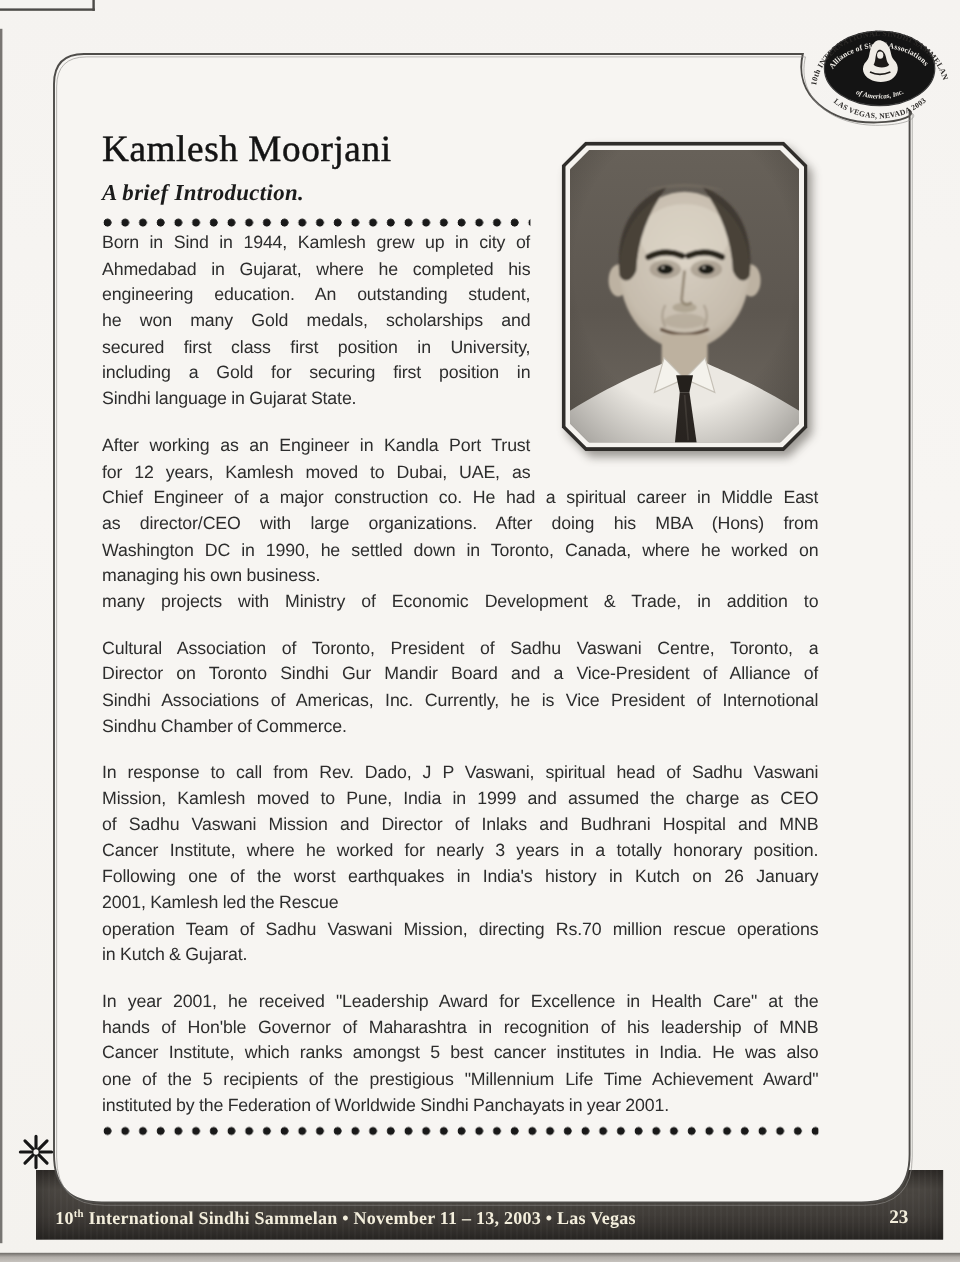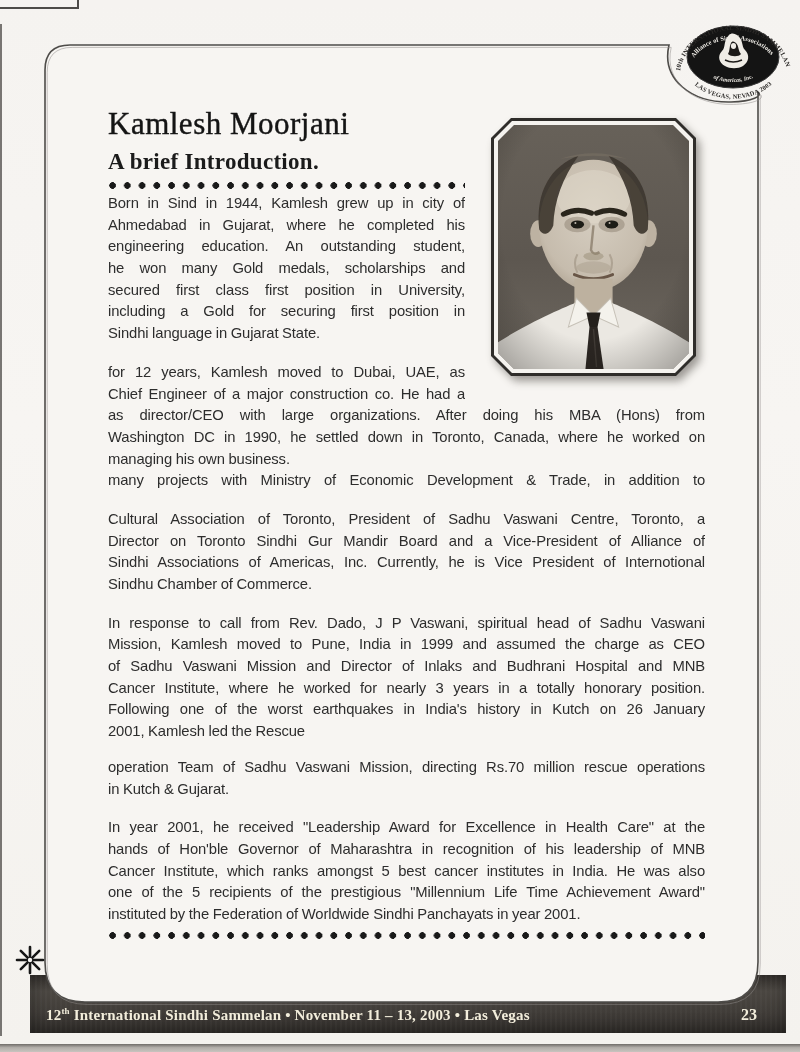--- a/index.html
+++ b/index.html
@@ -21,44 +21,44 @@
 
   .frame-svg{position:absolute;left:0;top:0;z-index:2;}
 
   .footer-text{position:absolute;left:46px;top:1006px;z-index:6;color:#f3eedc;
     font-family:"Liberation Serif",serif;font-weight:bold;font-size:15px;letter-spacing:.2px;}
   .footer-text sup{font-size:9px;vertical-align:6px;text-align:center;}
   .page-num{position:absolute;left:734px;top:1006px;width:30px;z-index:6;color:#f3eedc;
     font-family:"Liberation Serif",serif;font-weight:bold;font-size:16px;text-align:center;}
 
   
-  .flow{position:absolute;left:108px;top:104px;width:597px;z-index:4;}
+  .flow{position:absolute;left:85px;top:104px;width:597px;z-index:4;}
   .photo-float{float:right;width:205px;height:258px;margin:14px 9px 10px 26px;
     filter:drop-shadow(4px 5px 4px rgba(45,40,34,.45));}
   .oct-outer{width:205px;height:258px;background:#2f2d2a;
     clip-path:polygon(20px 0,185px 0,205px 20px,205px 238px,185px 258px,20px 258px,0 238px,0 20px);position:relative;}
   .oct-mat{position:absolute;inset:3px;background:#f5f3ef;
     clip-path:polygon(18px 0,181px 0,199px 18px,199px 234px,181px 252px,18px 252px,0 234px,0 18px);}
   .oct-img{position:absolute;inset:7px;
     clip-path:polygon(16px 0,175px 0,191px 16px,191px 228px,175px 244px,16px 244px,0 228px,0 16px);}
   .oct-img svg{display:block;width:100%;height:100%;}
 
   h1.title{margin:0;font-family:"Liberation Serif",serif;font-weight:400;
     -webkit-text-stroke:.4px #141414;color:#141414;font-size:31px;line-height:40px;letter-spacing:.5px;}
-  .subtitle{margin:3px 0 0 0;font-family:"Liberation Serif",serif;font-weight:700;
-    color:#1b1b1b;font-size:23px;line-height:30px;letter-spacing:.3px;}
+  .subtitle{margin:3px 0 0 0;font-family:"Liberation Serif",serif;font-style:italic;font-weight:700;
+    color:#1b1b1b;font-size:19px;line-height:30px;letter-spacing:.3px;}
   .dots{height:9px;overflow:hidden;
     background-image:radial-gradient(circle at 4.6px 4.5px,#191919 3.1px,transparent 3.5px);
     background-size:14.75px 9px;background-repeat:repeat-x;}
   .dots.top{margin-top:4px;}
   .dots.bottom{margin-top:5px;clear:none;}
 
   .para{margin:17px 0 0 0;}
   .para.p-first{margin-top:3px;}
-  .para.p-cont{margin-top:14px;}
+  .para.p-cont{margin-top:0;}
   .line{overflow:hidden;height:21.7px;line-height:21.7px;font-size:14.8px;color:#2d2d2d;
     letter-spacing:-.12px;word-spacing:-.3px;
     text-align:justify;text-align-last:justify;}
   .line.last{text-align-last:left;}
 
   .logo{position:absolute;left:670px;top:5px;z-index:5;}
   .asterisk{position:absolute;left:15px;top:945px;z-index:6;}
 </style>
 </head>
 <body>
@@ -148,20 +148,21 @@
 
     <div id="para-host" style="display:contents;"><div class="para p-first">
           <div class="line">Born in Sind in 1944, Kamlesh grew up in city of</div>
           <div class="line">Ahmedabad in Gujarat, where he completed his</div>
           <div class="line">engineering education. An outstanding student,</div>
           <div class="line">he won many Gold medals, scholarships and</div>
           <div class="line">secured first class first position in University,</div>
           <div class="line">including a Gold for securing first position in</div>
           <div class="line last">Sindhi language in Gujarat State.</div>
         </div><div class="para">
+          <div class="line">After working as an Engineer in Kandla Port Trust</div>
           <div class="line">for 12 years, Kamlesh moved to Dubai, UAE, as</div>
           <div class="line">Chief Engineer of a major construction co. He had a spiritual career in Middle East</div>
           <div class="line">as director/CEO with large organizations. After doing his MBA (Hons) from</div>
           <div class="line">Washington DC in 1990, he settled down in Toronto, Canada, where he worked on</div>
           <div class="line last">managing his own business.</div>
           <div class="line">many projects with Ministry of Economic Development &amp; Trade, in addition to</div>
         </div><div class="para">
           <div class="line">Cultural Association of Toronto, President of Sadhu Vaswani Centre, Toronto, a</div>
           <div class="line">Director on Toronto Sindhi Gur Mandir Board and a Vice-President of Alliance of</div>
           <div class="line">Sindhi Associations of Americas, Inc. Currently, he is Vice President of Internotional</div>
@@ -208,21 +209,21 @@
     <path d="M 55,55 Q 63,59 72,55" stroke="#1c1a18" stroke-width="1.4" fill="none"></path>
     <text font-family="Liberation Serif, serif" font-style="italic" font-size="5.8" font-weight="bold" fill="#f1eee8">
       <textPath href="#arcBotIn" startOffset="50%" text-anchor="middle">of Americas, Inc.</textPath>
     </text>
     <text font-family="Liberation Serif, serif" font-size="6.4" font-weight="bold" fill="#2c2a28" letter-spacing=".2">
       <textPath href="#arcBotOut" startOffset="50%" text-anchor="middle">LAS VEGAS, NEVADA 2003</textPath>
     </text>
   </svg>
 
   <div class="footer-text">
-    <span>12</span><sup>th</sup><span> International Sindhi Sammelan • November 11 – 13, 2003 • Las Vegas</span>
+    <span>10</span><sup>th</sup><span> International Sindhi Sammelan • November 11 – 13, 2003 • Las Vegas</span>
   </div>
   <div class="page-num">23</div>
 
   <svg class="asterisk" width="30" height="30" viewBox="0 0 30 30">
     <g stroke="#161616" stroke-width="2.6" stroke-linecap="round">
       <line x1="15" y1="2" x2="15" y2="28"></line>
       <line x1="2" y1="15" x2="28" y2="15"></line>
       <line x1="5.8" y1="5.8" x2="24.2" y2="24.2"></line>
       <line x1="24.2" y1="5.8" x2="5.8" y2="24.2"></line>
     </g>

